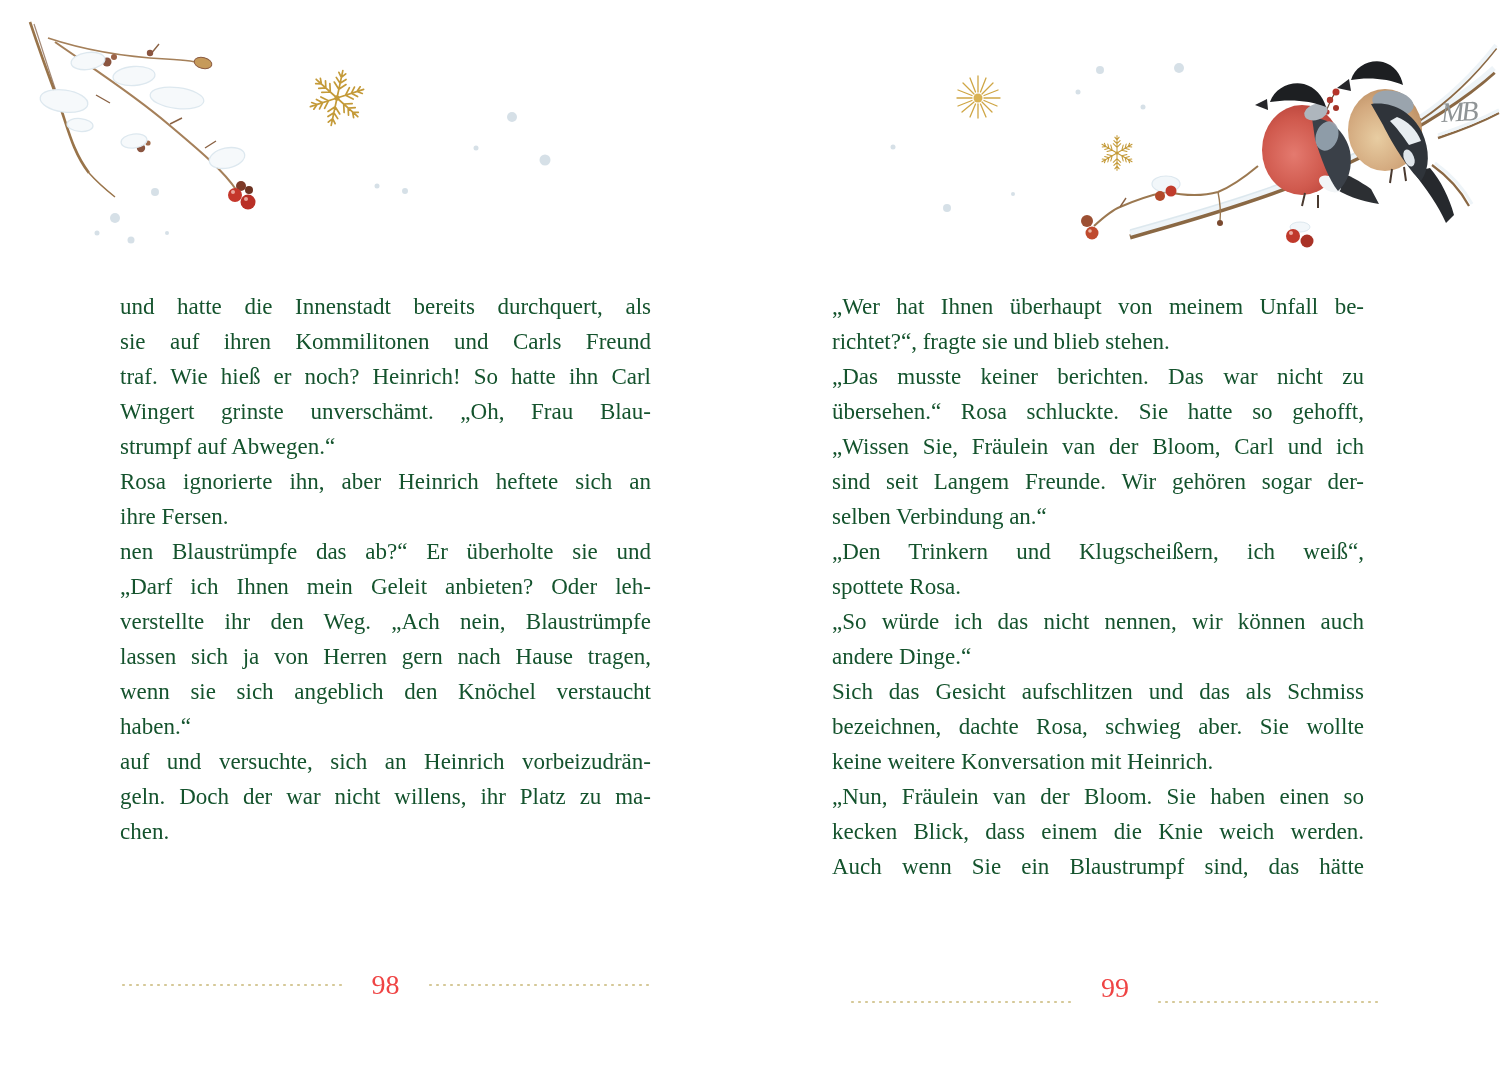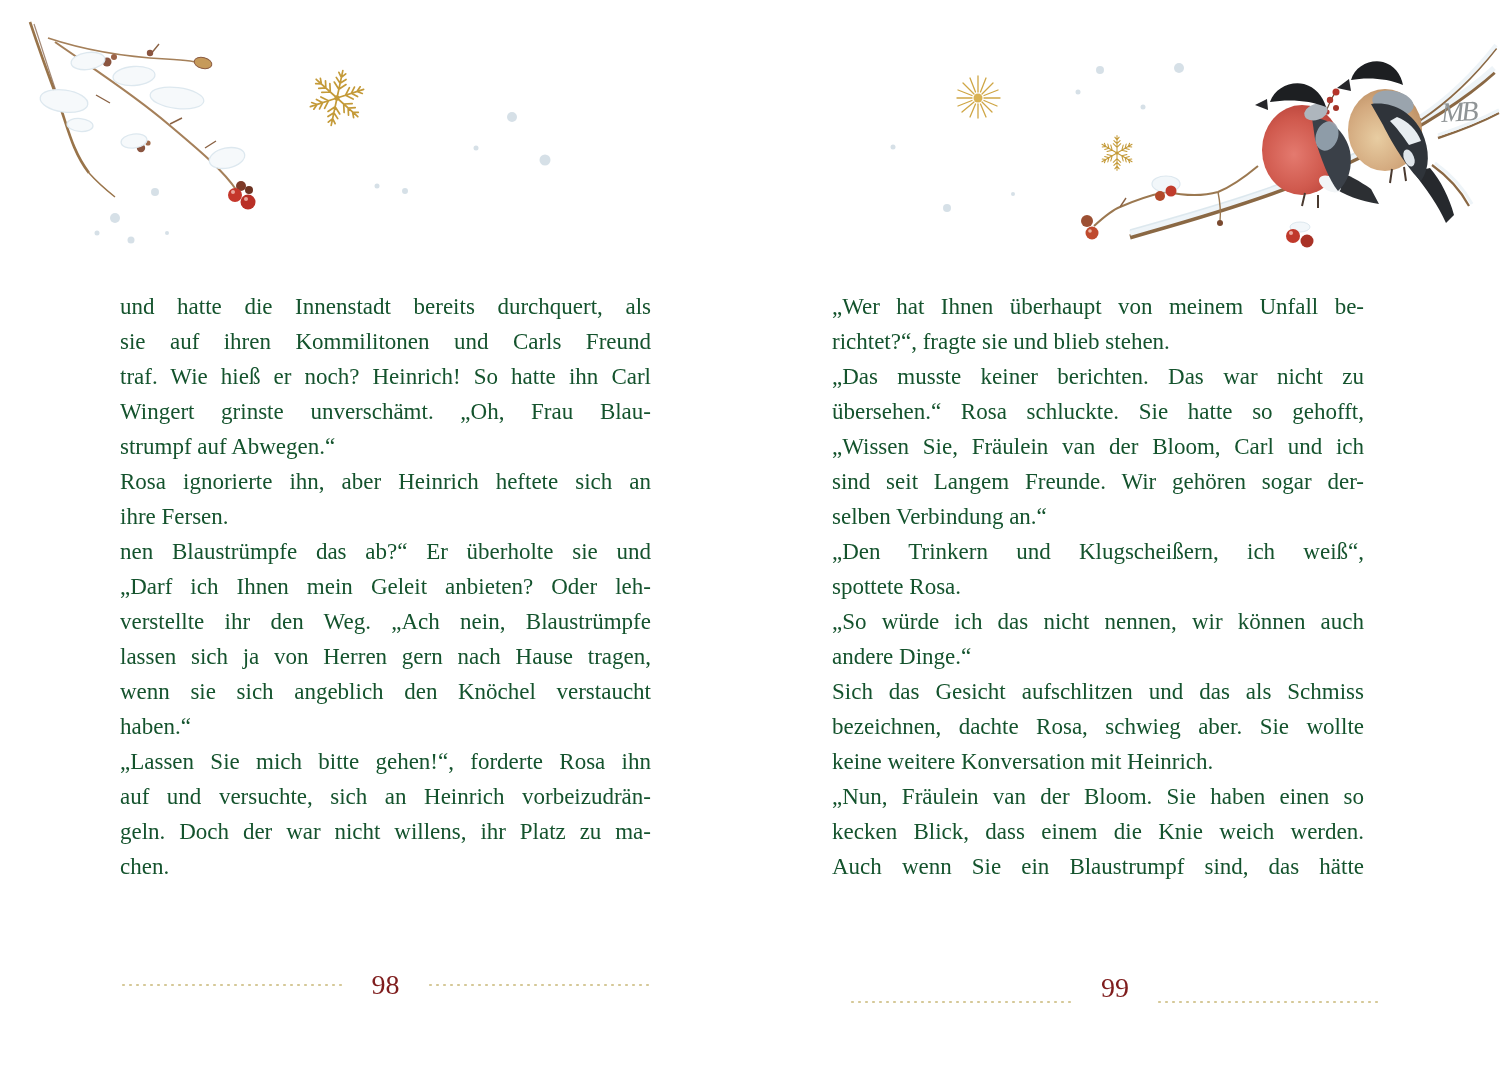--- a/index.html
+++ b/index.html
@@ -36,21 +36,21 @@
   .footer.left{left:120px;}
   .footer.right{left:849px;width:532px;align-items:flex-end;}
   .dotline{
     flex:1;height:4px;
     background-image:radial-gradient(circle 1.2px, #d5c897 1.1px, rgba(0,0,0,0) 1.2px);
     background-size:7px 4px;
     background-repeat:repeat-x;
     background-position:0 center;
   }
   .pagenum{
-    color:#7f1d1d;
+    color:#ef4444;
     font-size:28px;
     margin:0 27px;
     font-family:"Liberation Serif", serif;
   }
 </style>
 </head>
 <body>
 
 <svg class="deco-svg" width="1500" height="290" viewBox="0 0 1500 290">
   <defs>
@@ -216,21 +216,20 @@
     <div class="line">Wingert grinste unverschämt. „Oh, Frau Blau-</div>
     <div class="line end">strumpf auf Abwegen.“</div>
     <div class="line">Rosa ignorierte ihn, aber Heinrich heftete sich an</div>
     <div class="line end">ihre Fersen.</div>
     <div class="line">nen Blaustrümpfe das ab?“ Er überholte sie und</div>
     <div class="line">„Darf ich Ihnen mein Geleit anbieten? Oder leh-</div>
     <div class="line">verstellte ihr den Weg. „Ach nein, Blaustrümpfe</div>
     <div class="line">lassen sich ja von Herren gern nach Hause tragen,</div>
     <div class="line">wenn sie sich angeblich den Knöchel verstaucht</div>
     <div class="line end">haben.“</div>
-    <div class="line">„Lassen Sie mich bitte gehen!“, forderte Rosa ihn</div>
     <div class="line">auf und versuchte, sich an Heinrich vorbeizudrän-</div>
     <div class="line">geln. Doch der war nicht willens, ihr Platz zu ma-</div>
     <div class="line end">chen.</div>
   </div>
 
 <div class="text-col right">
     <div class="line">„Wer hat Ihnen überhaupt von meinem Unfall be-</div>
     <div class="line end">richtet?“, fragte sie und blieb stehen.</div>
     <div class="line">„Das musste keiner berichten. Das war nicht zu</div>
     <div class="line">übersehen.“ Rosa schluckte. Sie hatte so gehofft,</div>

